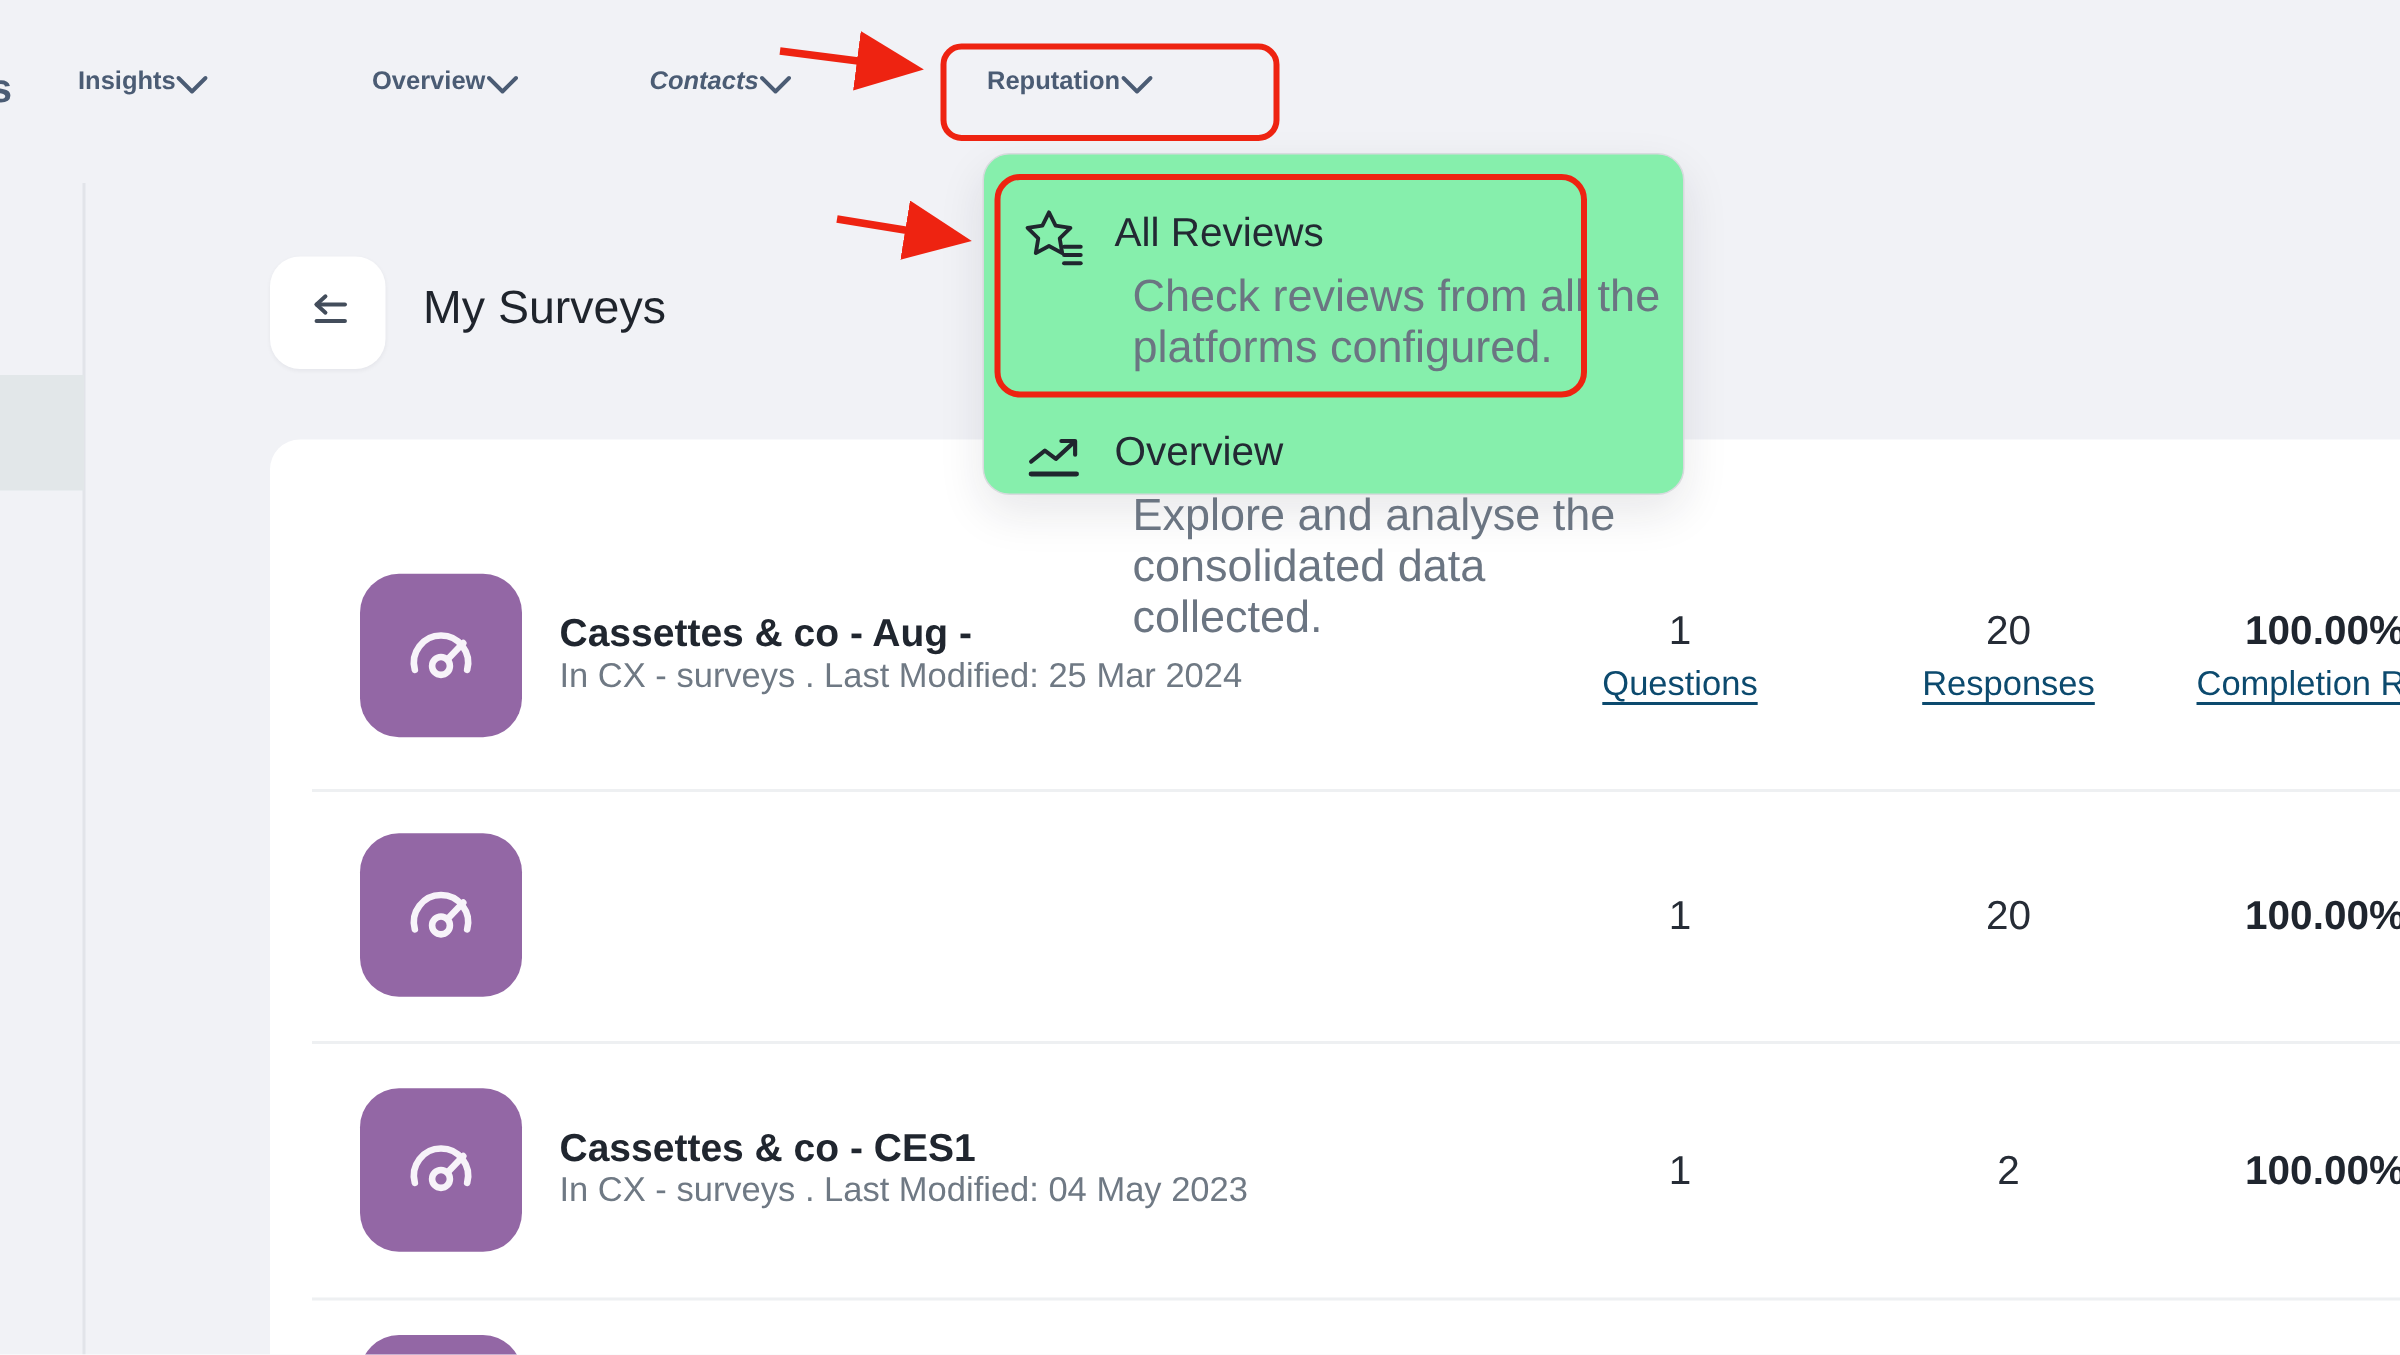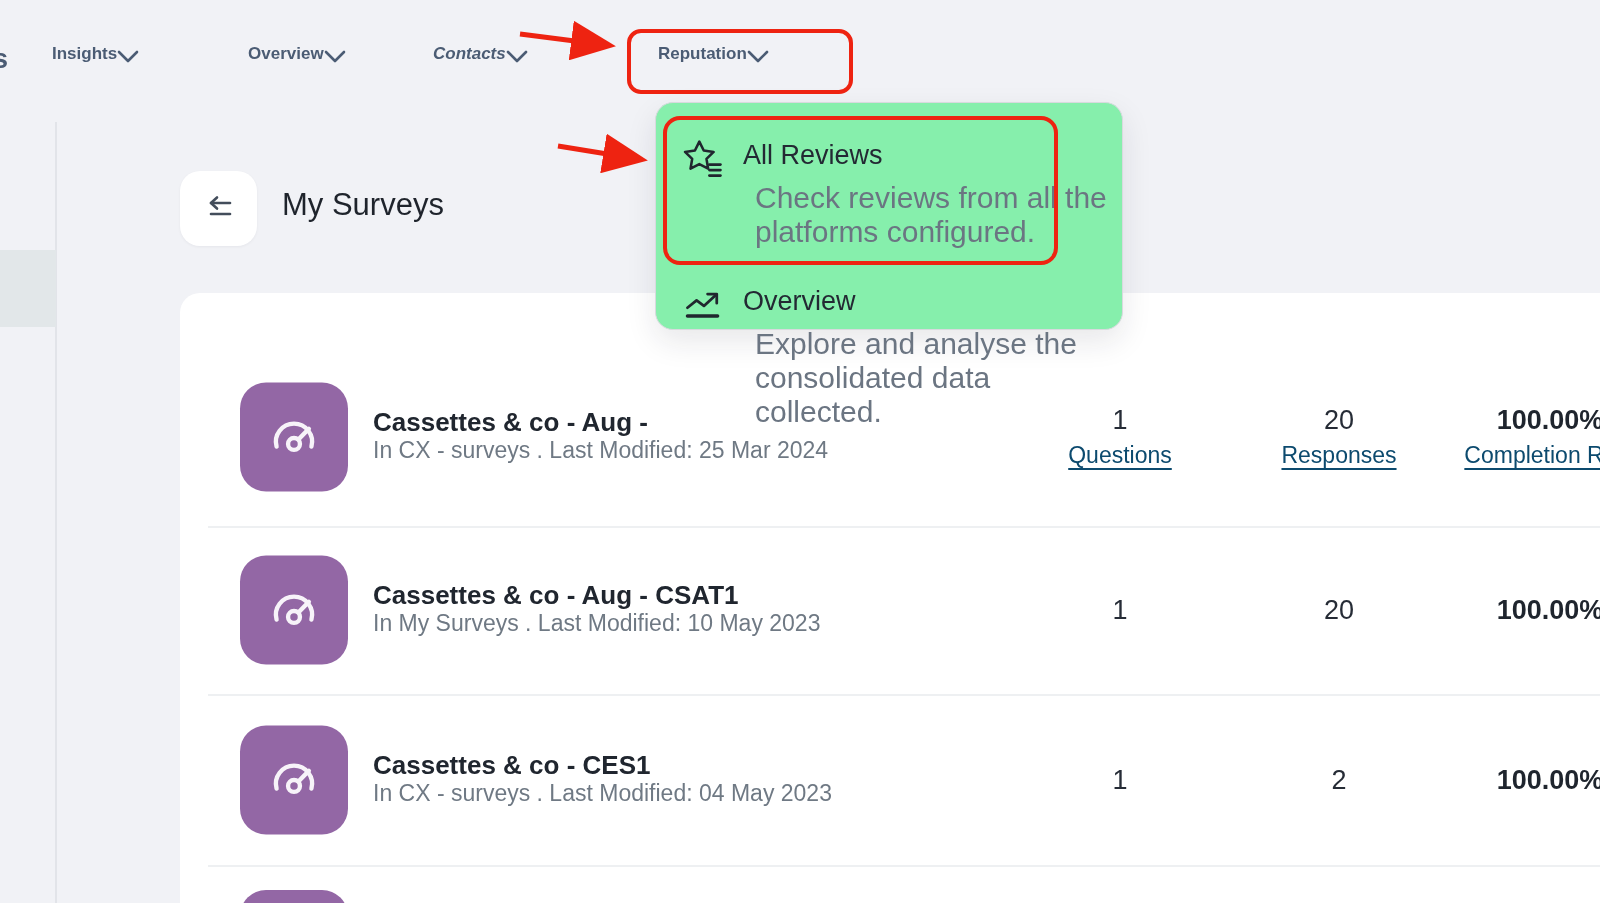--- a/index.html
+++ b/index.html
@@ -165,24 +165,20 @@
 
     <div class="sep" style="top:233px;"></div>
 
     <div class="row" style="top:233px; height:168px;">
       <div class="row-tile">
         <svg viewBox="0 0 48 48">
           <path class="gauge-stroke" d="M10.5 31 A14 14 0 1 1 37.5 31"></path>
           <circle class="gauge-stroke" cx="24" cy="29" r="4.6"></circle>
           <path class="gauge-stroke" d="M27.6 25.4 L35.5 17.2"></path>
         </svg>
-      </div>
-      <div class="row-text">
-        <div class="row-title">Cassettes &amp; co - Aug - CSAT1</div>
-        <div class="row-meta">In My Surveys . Last Modified: 10 May 2023</div>
       </div>
       <div class="stat col-q">
           <div class="stat-num">1</div>
         </div>
       <div class="stat col-r">
           <div class="stat-num">20</div>
         </div>
       <div class="stat col-c">
           <div class="stat-num bold">100.00%</div>
         </div>

